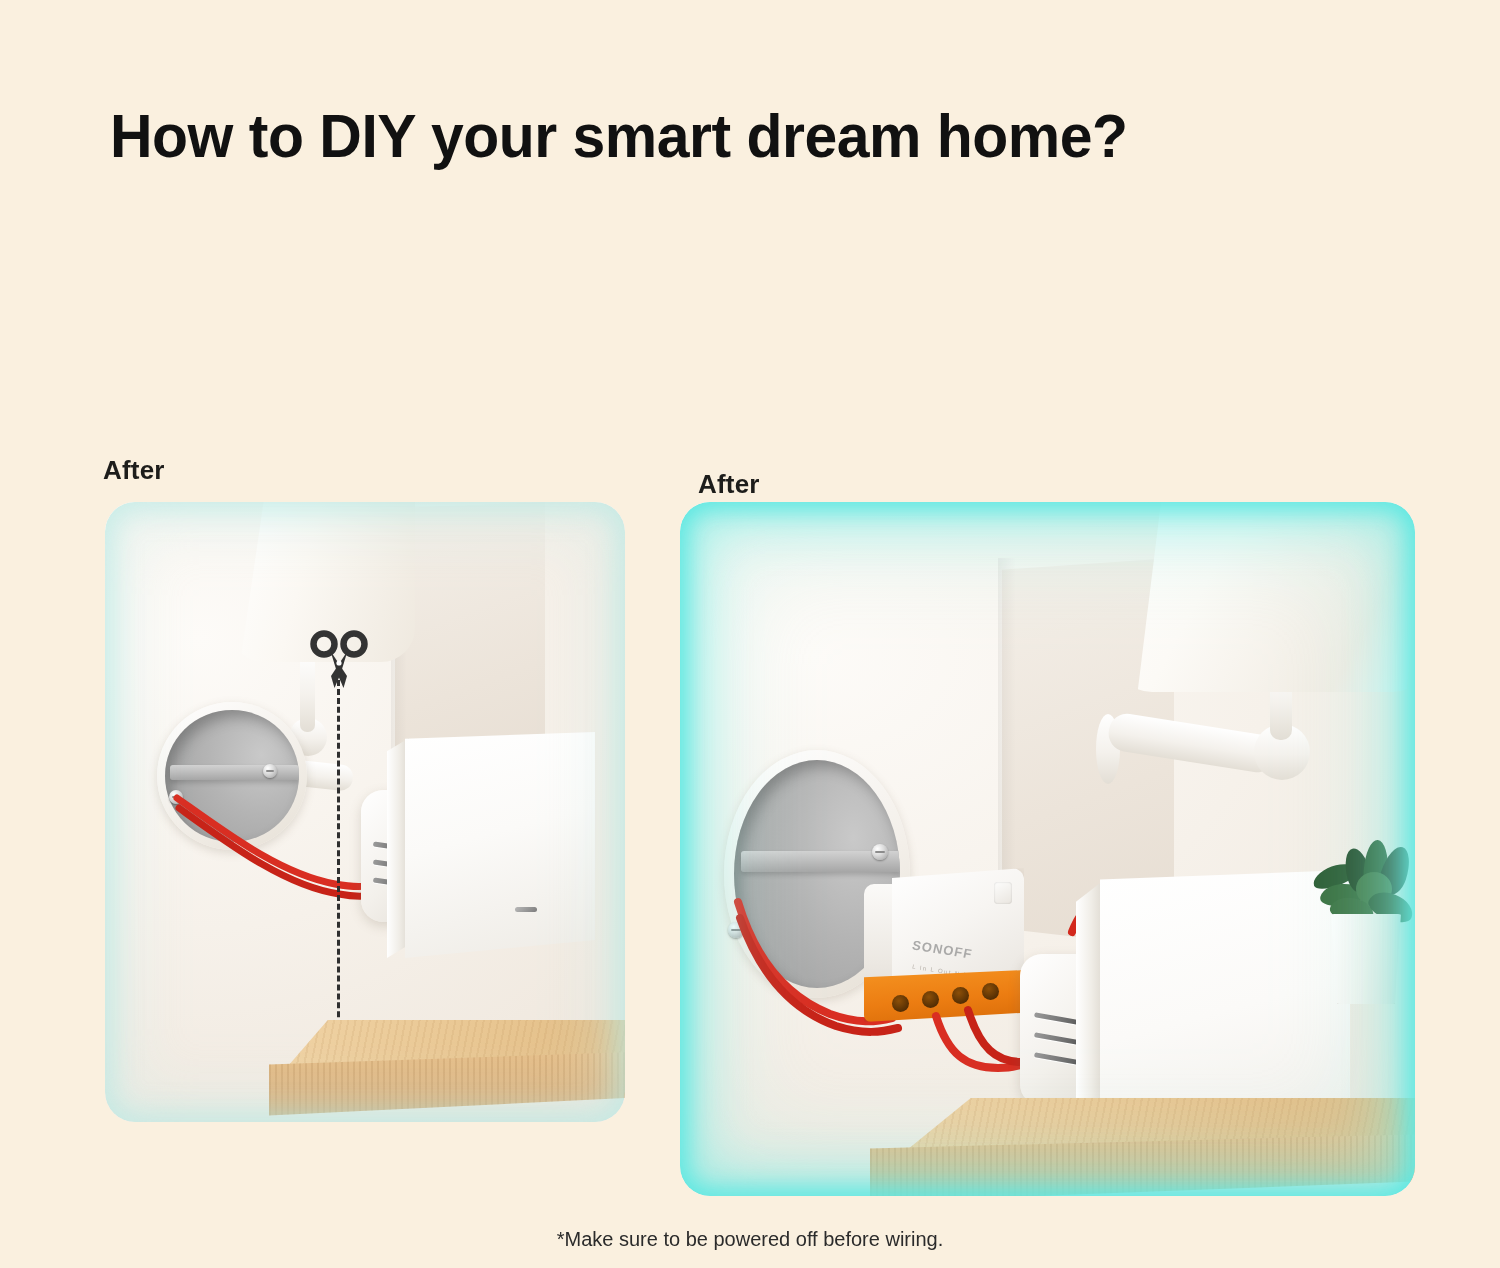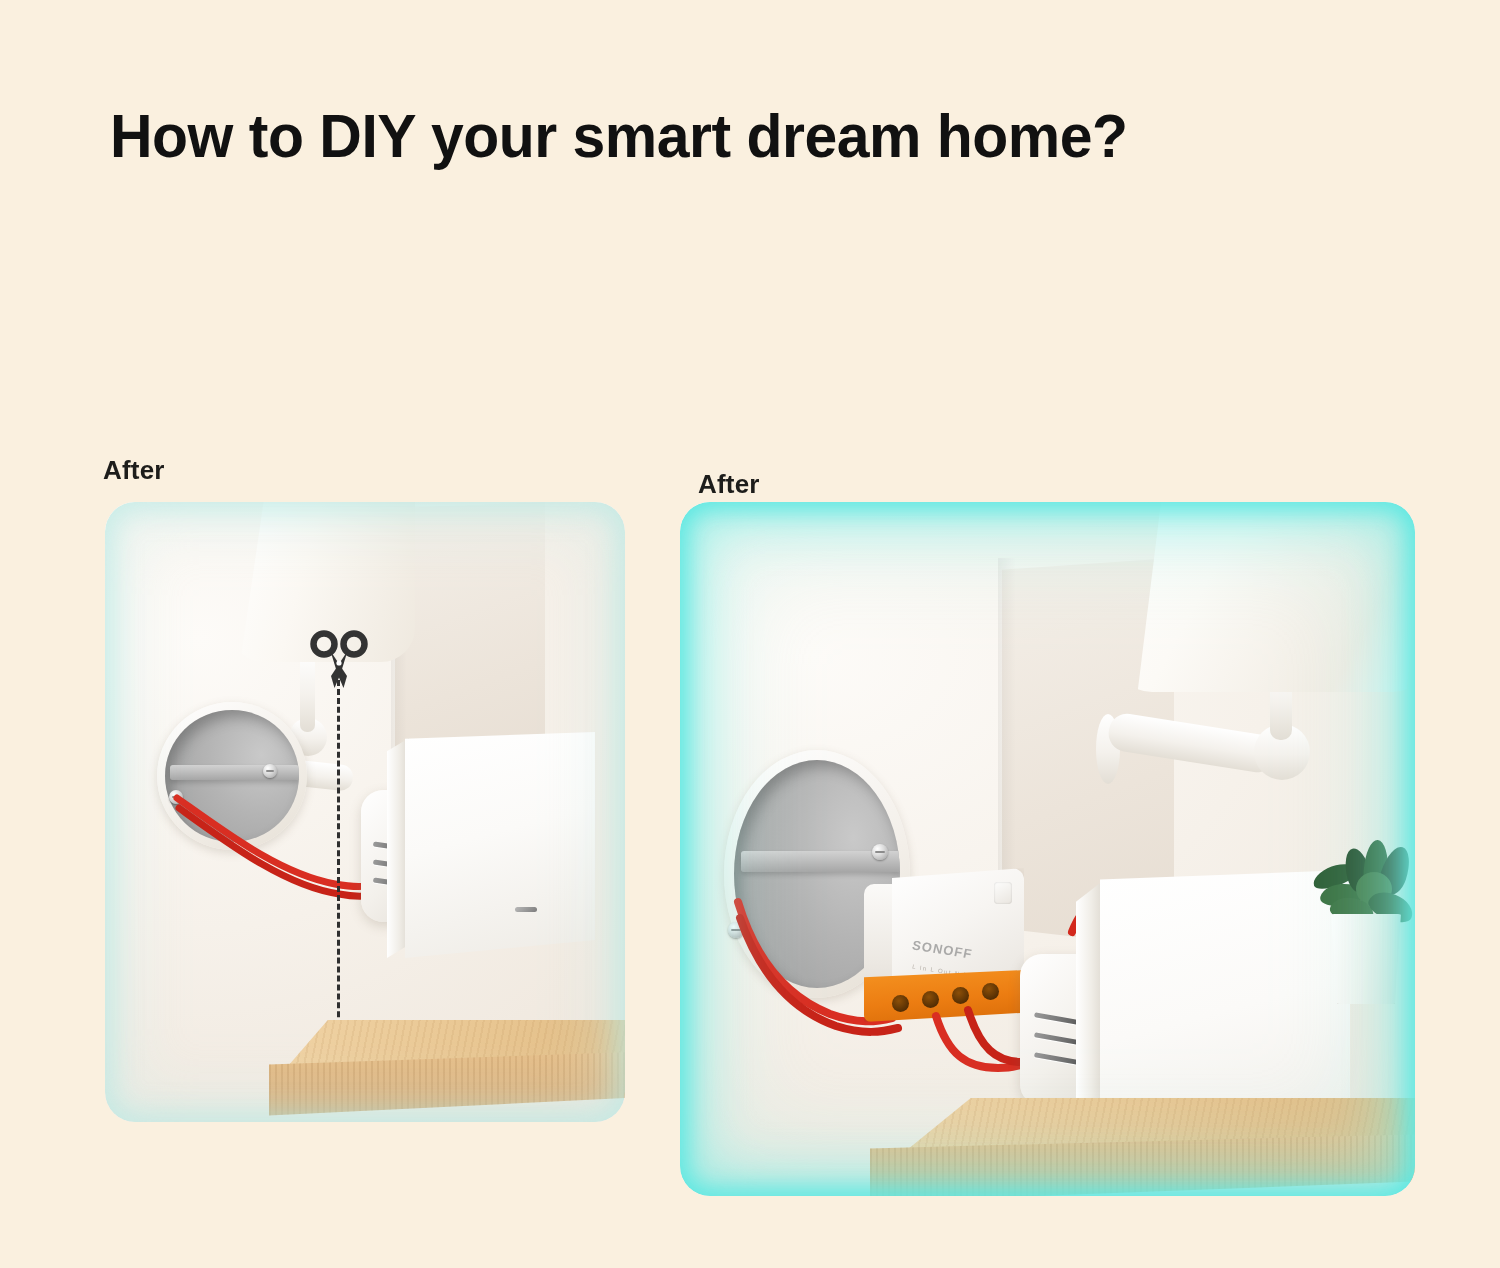--- a/index.html
+++ b/index.html
@@ -364,14 +364,15 @@
         <div class="leaf" style="left:24px; top:66px; width:44px; height:24px; background:#3e7544; transform:rotate(10deg);"></div>
         <div class="leaf" style="left:62px; top:62px; width:46px; height:26px; background:#30633a; transform:rotate(22deg);"></div>
         <div class="pot" style="left:22px; top:82px; width:76px; height:90px;
                     clip-path:polygon(4% 0, 96% 0, 88% 100%, 12% 100%);"></div>
       </div>
 
     </div>
     <div class="glow" id="glow-after"></div>
   </div>
 
+  <div class="footnote">*Make sure to be powered off before wiring.</div>
 
 </div>
 
 </body></html>

